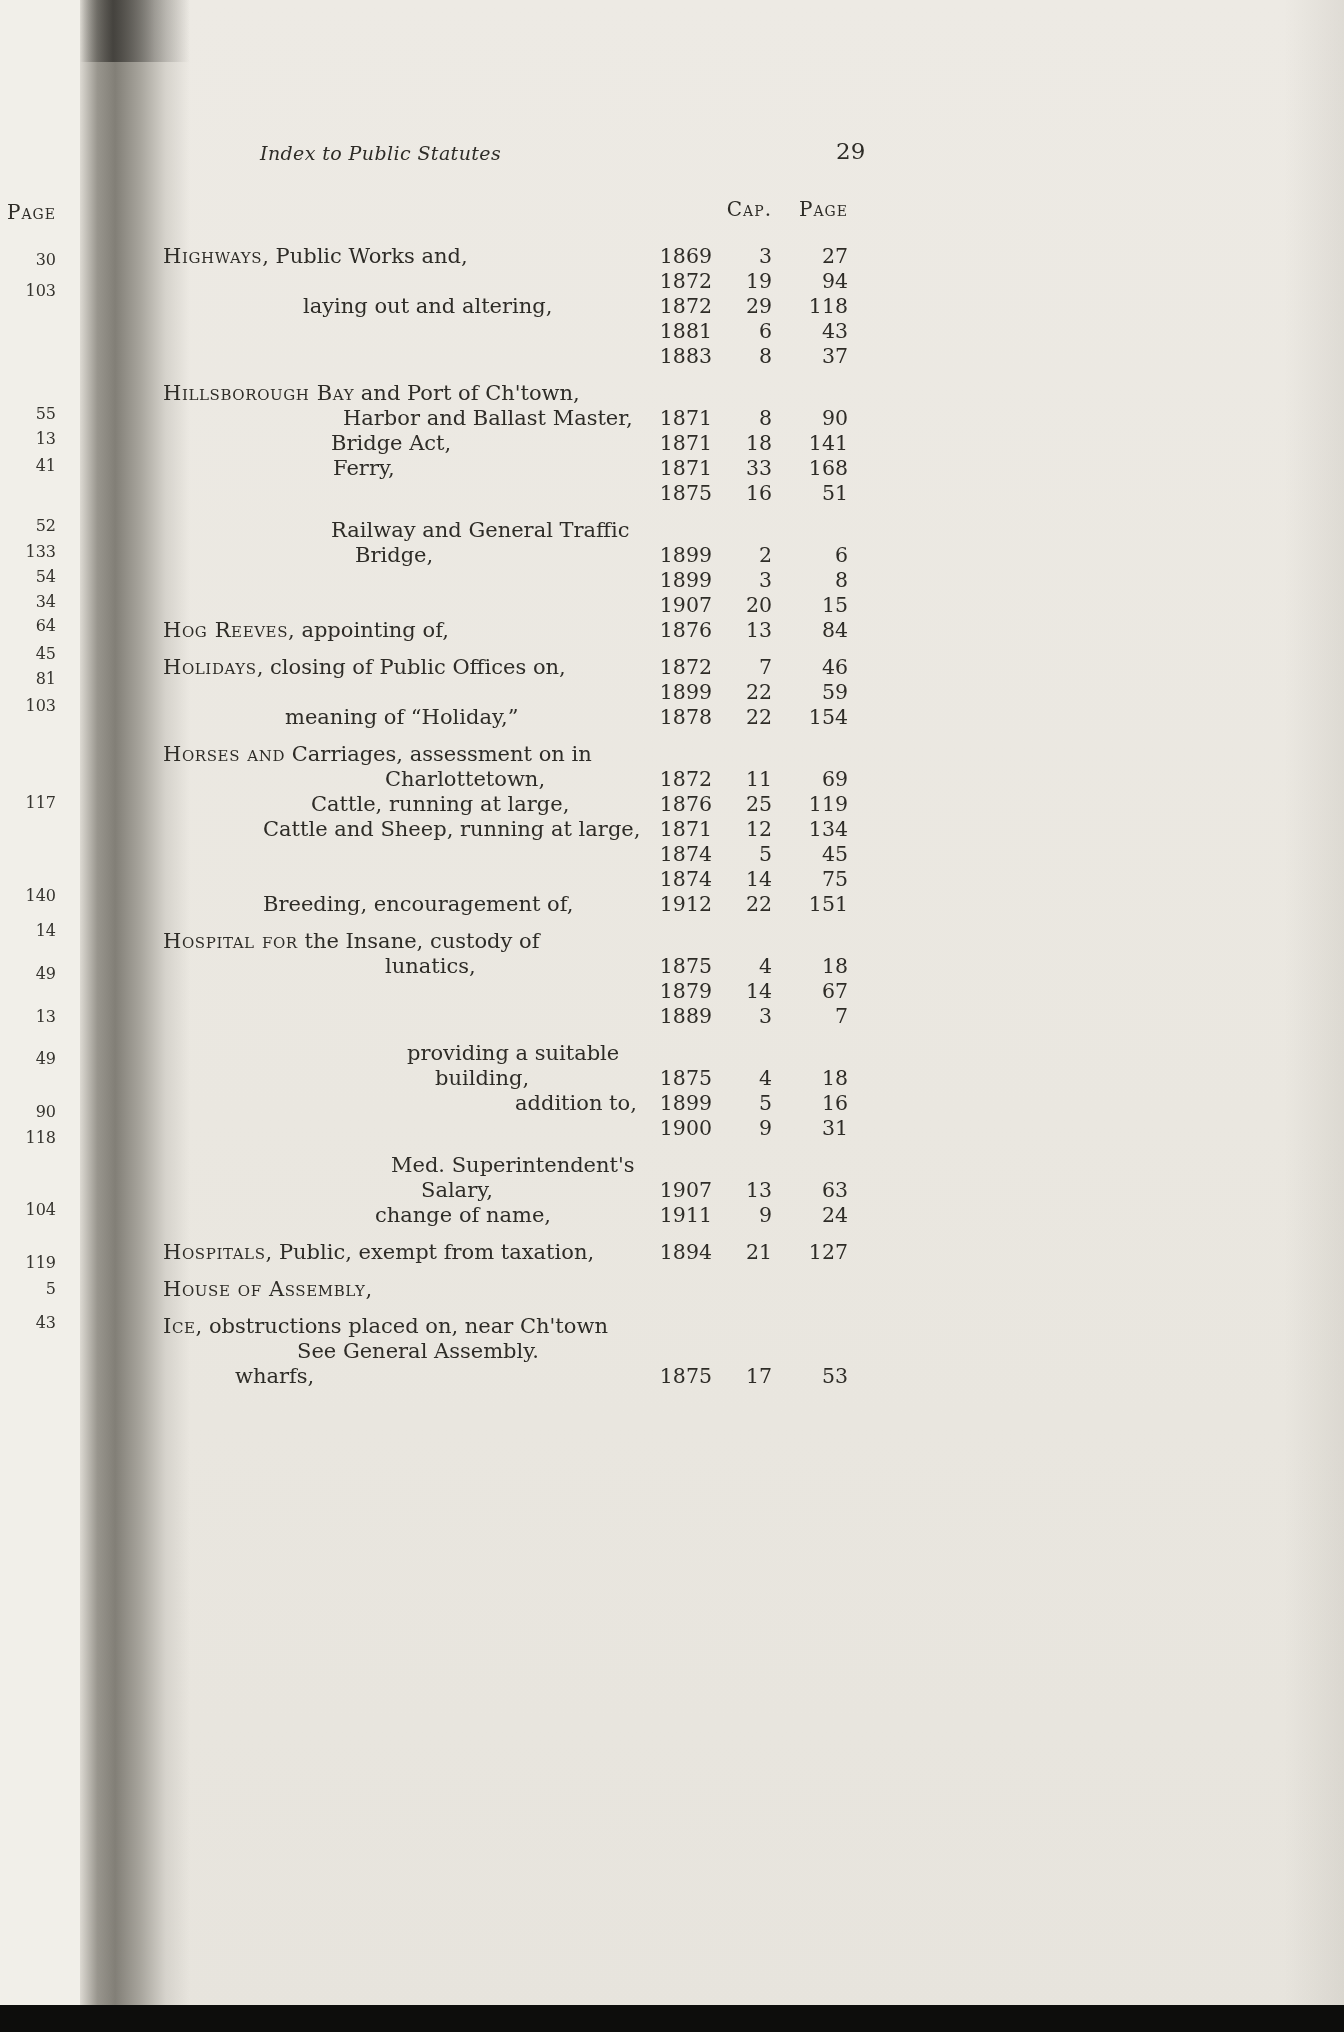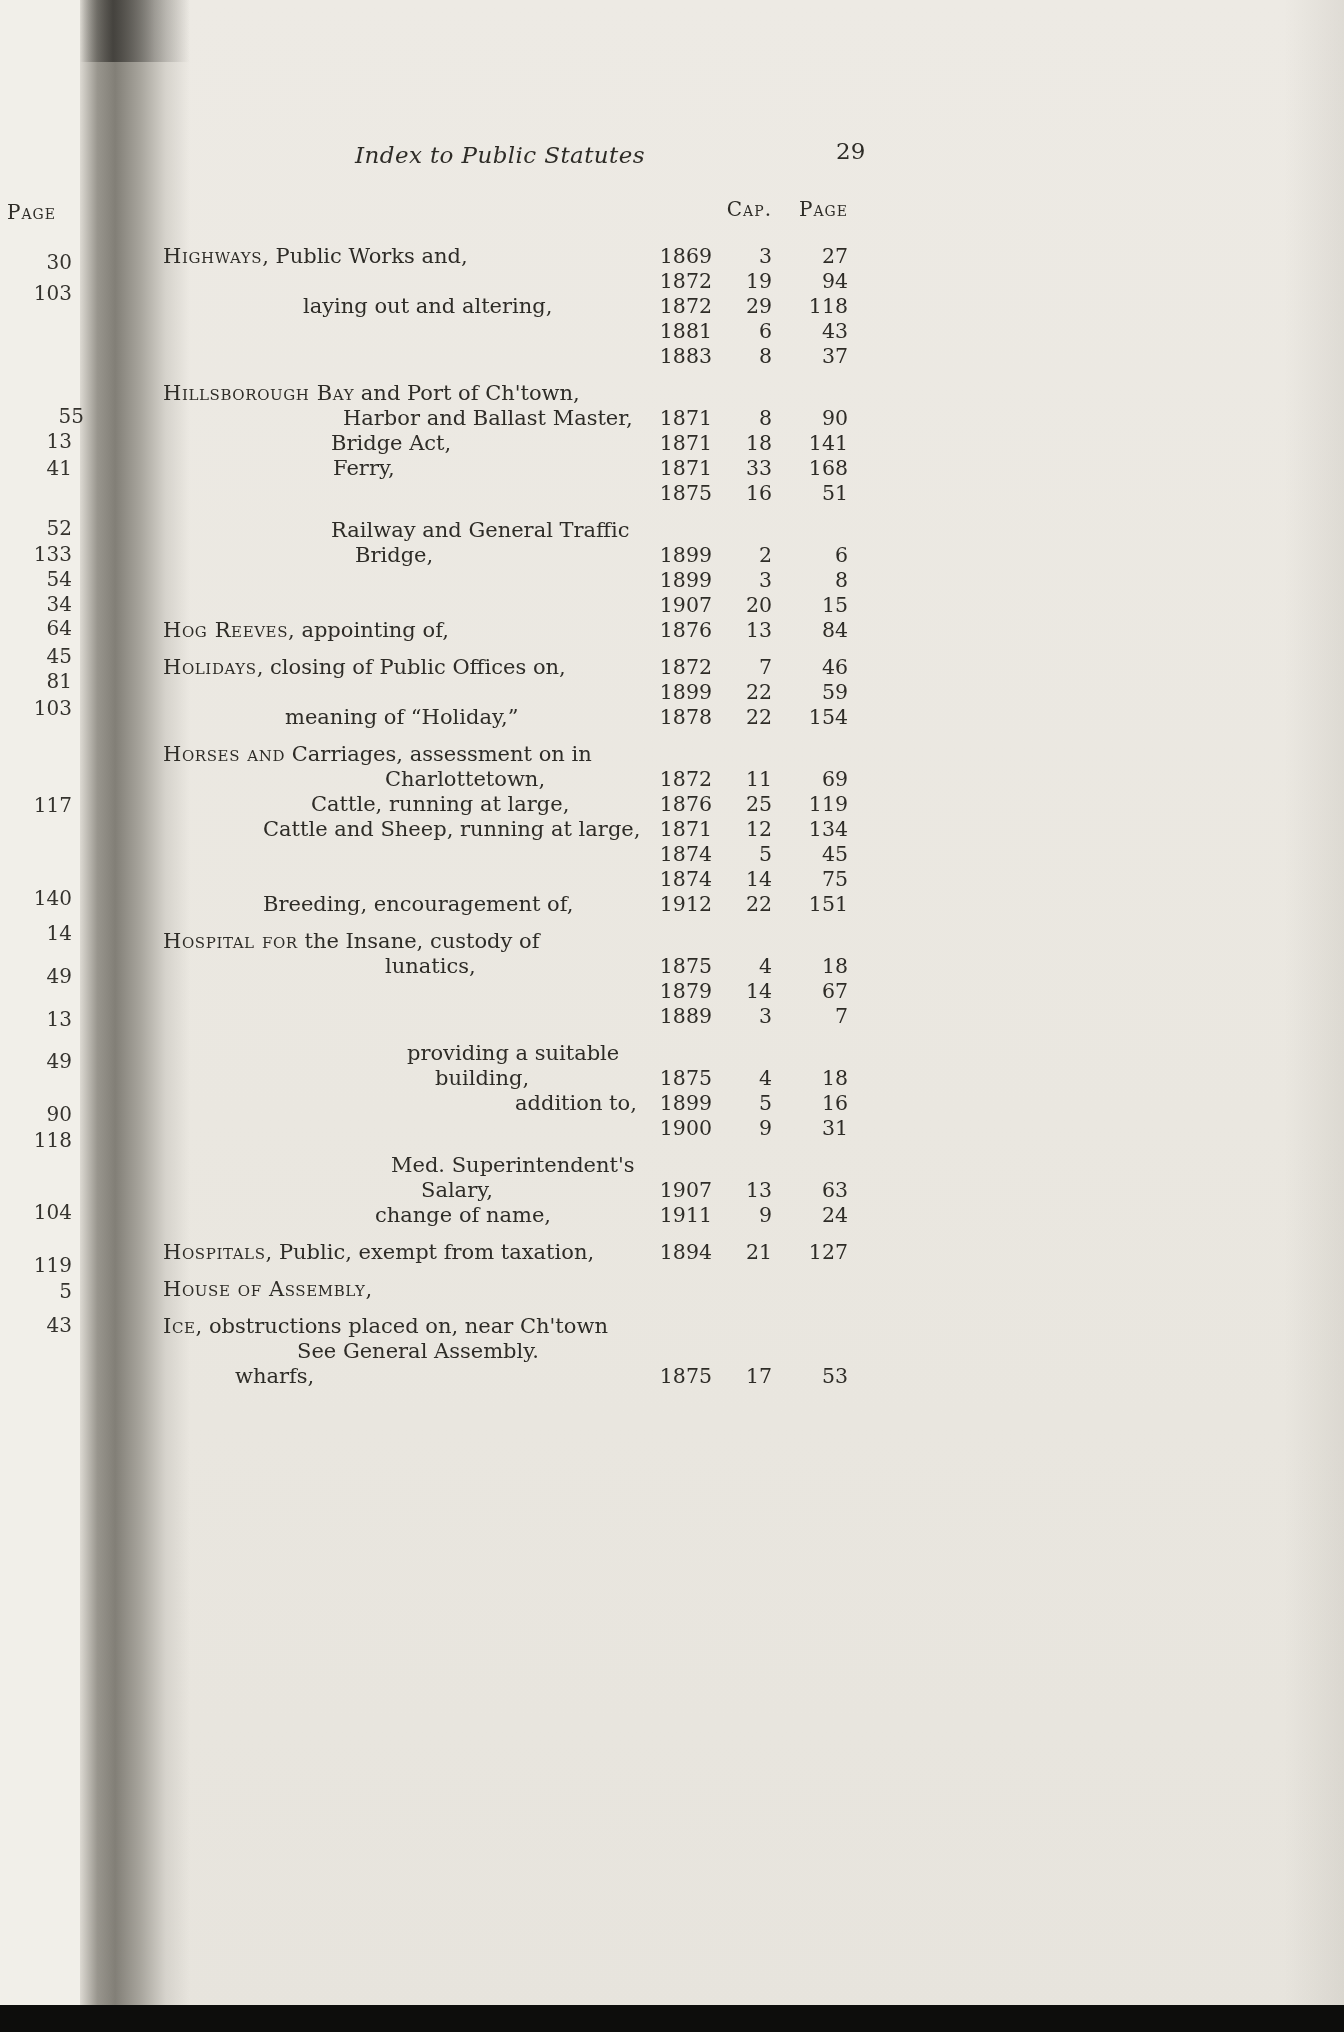--- a/index.html
+++ b/index.html
@@ -17,33 +17,33 @@
     background:linear-gradient(to right,#dcd9d2 0%,#98958d 16%,#827f77 32%,#a8a59d 55%,#d6d3cc 78%,rgba(234,231,224,0) 100%);
   }
   .gutter-top{
     position:absolute;left:80px;top:0;width:110px;height:62px;
     background:linear-gradient(to right,rgba(70,68,64,0) 0%,rgba(58,56,52,.85) 30%,rgba(90,88,84,.35) 68%,rgba(90,88,84,0) 100%);
   }
   .right-vignette{position:absolute;right:0;top:0;width:60px;height:100%;
     background:linear-gradient(to left,rgba(120,115,105,.12),rgba(120,115,105,0));}
   .bottom-bar{position:absolute;left:0;bottom:0;width:100%;height:27px;background:#0d0d0c;}
 
-  .page-title{position:absolute;top:142px;left:260px;width:480px;text-align:center;
-    font-style:italic;font-size:23px;letter-spacing:.4px;}
+  .page-title{position:absolute;top:142px;left:260px;width:480px;
+    font-style:italic;font-size:19px;letter-spacing:.4px;}
   .page-num{position:absolute;top:138px;left:836px;font-size:23px;}
 
   .sc{font-variant:small-caps;letter-spacing:1px;}
   .colheaders{position:absolute;top:197px;left:0;width:100%;height:25px;font-size:20px;}
   .cell{position:absolute;top:0;text-align:right;}
   .cell.year{left:648px;width:64px;}
   .cell.cap{left:716px;width:56px;}
   .cell.page{left:780px;width:68px;}
   .margin-page-header{position:absolute;top:200px;left:0;width:56px;text-align:right;font-size:20px;}
 
-  .margin-num{position:absolute;left:0;width:56px;text-align:right;font-size:20px;color:#35332e;padding-left:16px;}
+  .margin-num{position:absolute;left:0;width:56px;text-align:right;font-size:16px;color:#35332e;}
 
   .rows{position:absolute;top:244px;left:0;width:100%;}
   .row{position:relative;height:25px;line-height:25px;font-size:21px;white-space:nowrap;}
   .row.gap{margin-top:12px;}
   .row .txt{display:inline-block;margin-left:163px;}
   .row .cell{font-size:20.5px;}
   .lead{font-variant:small-caps;letter-spacing:.6px;}
 </style>
 </head>
 <body>
@@ -60,21 +60,21 @@
   <div class="margin-page-header sc">Page</div>
 
   <div class="colheaders">
     <span class="cell cap sc">Cap.</span>
     <span class="cell page sc">Page</span>
   </div>
 
   <div id="margin-numbers">
       <div class="margin-num" style="top: 250px;">30</div>
       <div class="margin-num" style="top: 281px;">103</div>
-      <div class="margin-num" style="top: 404px; margin-left: 12px;">55</div>
+      <div class="margin-num" style="top: 404px;">55</div>
       <div class="margin-num" style="top: 429px;">13</div>
       <div class="margin-num" style="top: 456px;">41</div>
       <div class="margin-num" style="top: 516px;">52</div>
       <div class="margin-num" style="top: 542px;">133</div>
       <div class="margin-num" style="top: 567px;">54</div>
       <div class="margin-num" style="top: 592px;">34</div>
       <div class="margin-num" style="top: 616px;">64</div>
       <div class="margin-num" style="top: 644px;">45</div>
       <div class="margin-num" style="top: 669px;">81</div>
       <div class="margin-num" style="top: 696px;">103</div>

